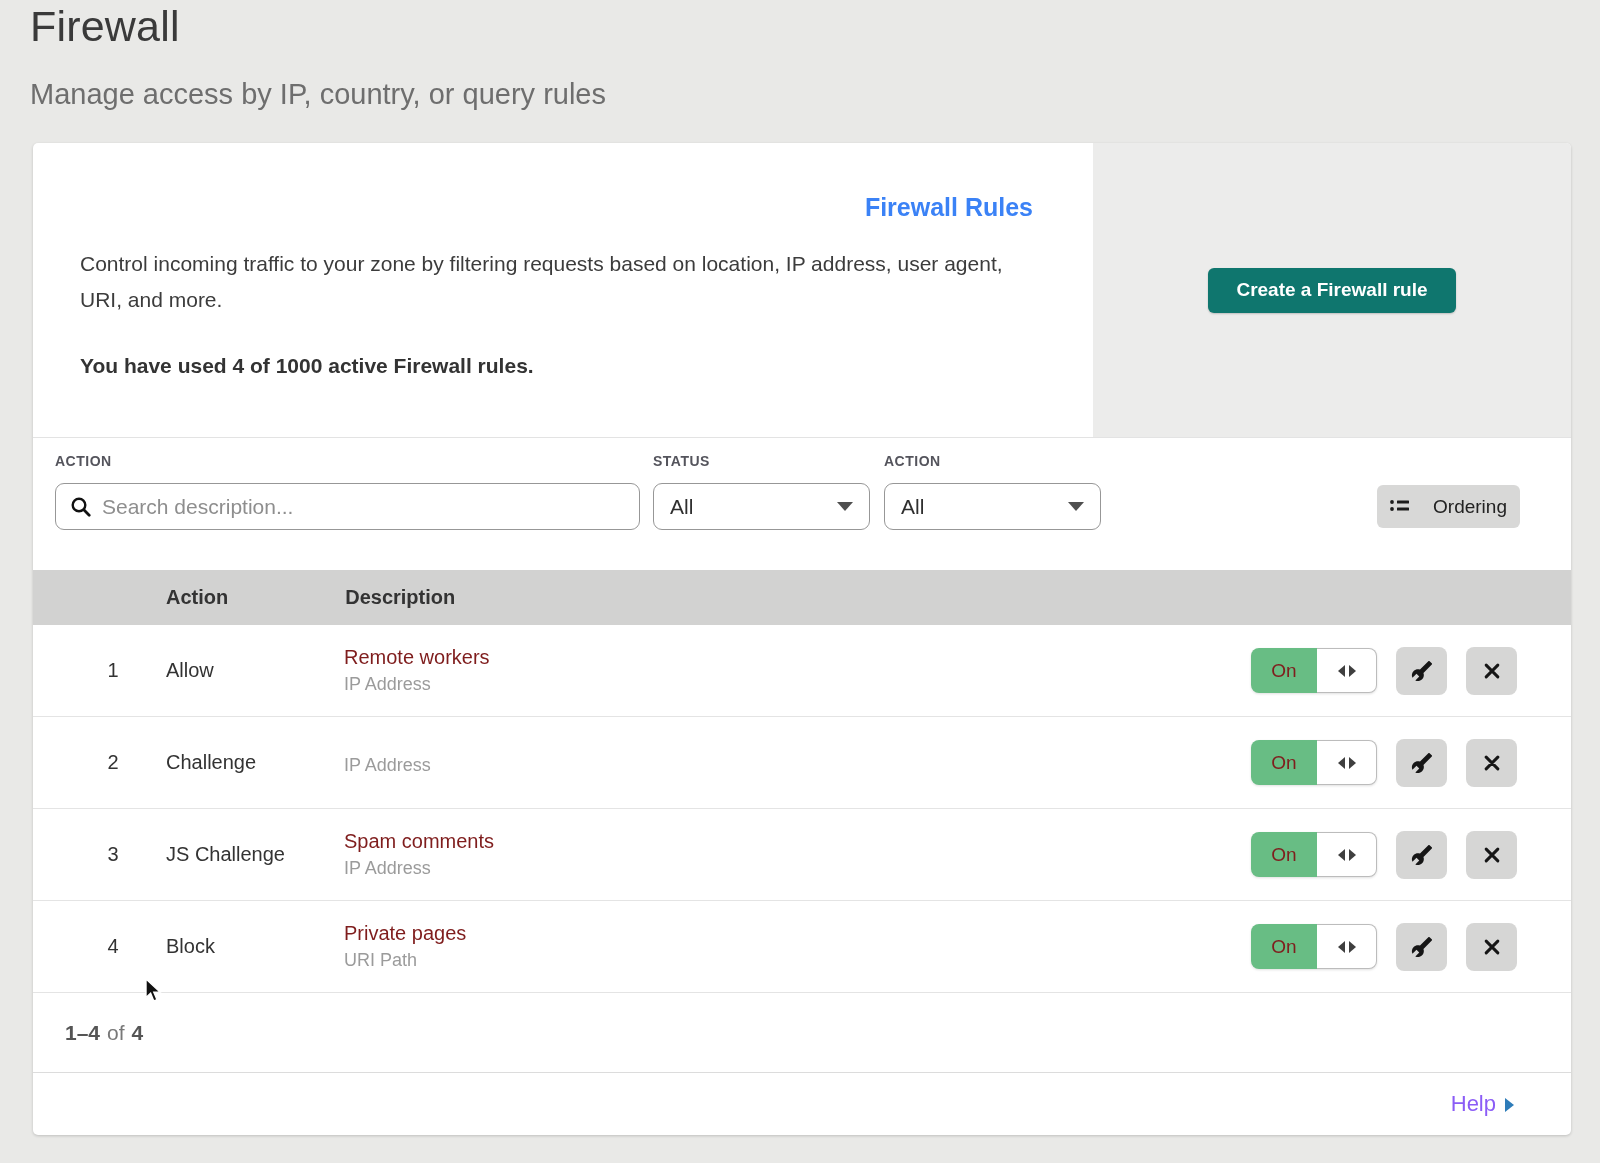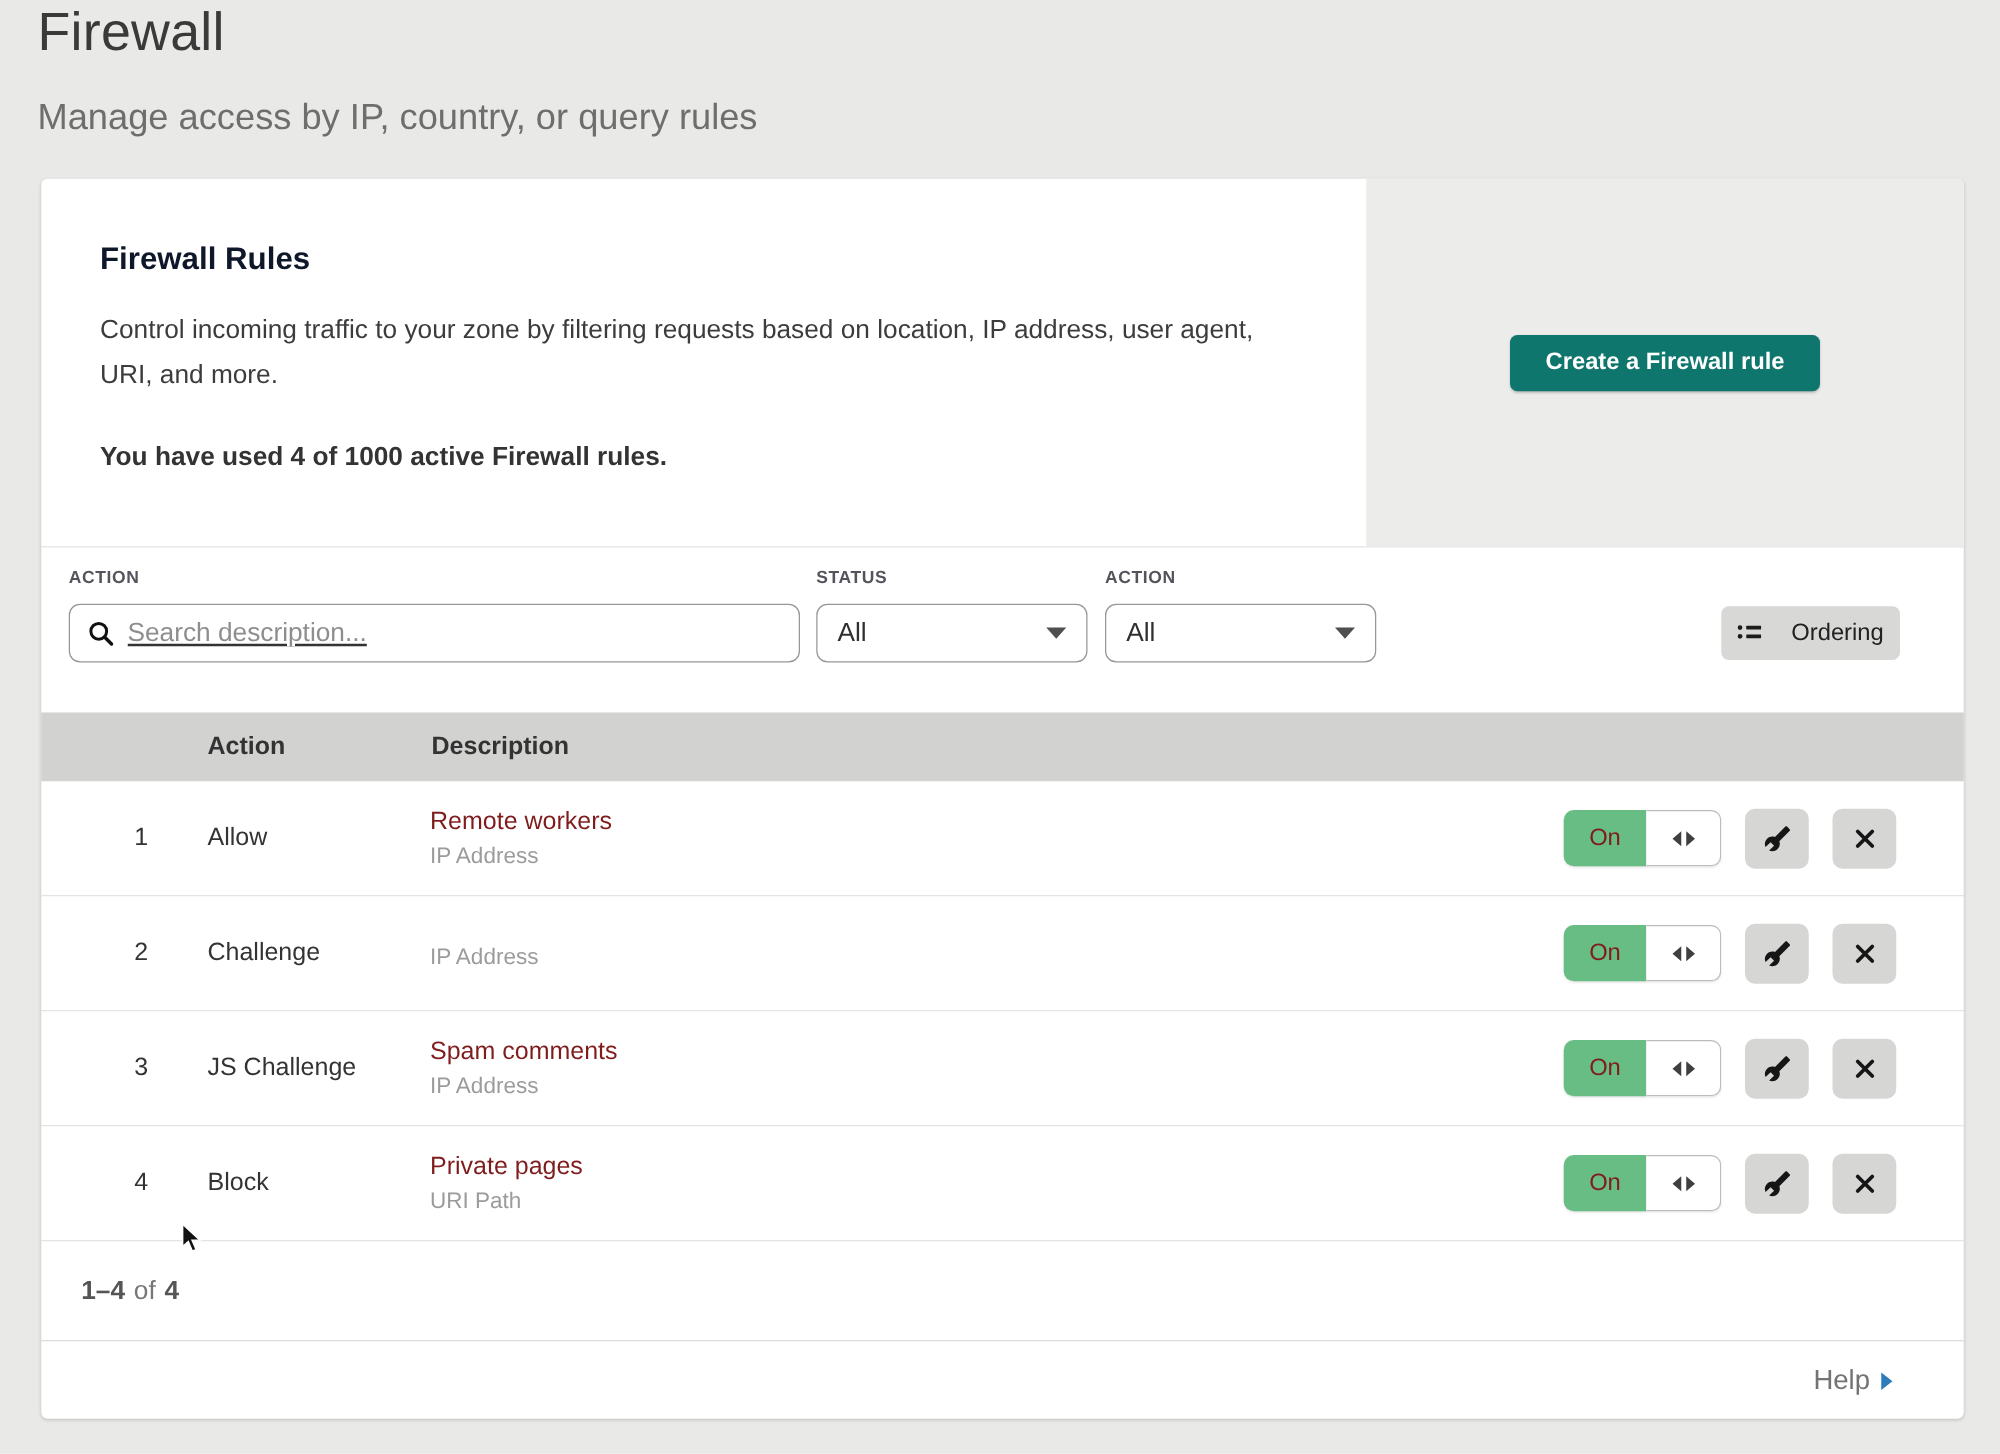--- a/index.html
+++ b/index.html
@@ -23,21 +23,21 @@
   .card {
     position: absolute; left: 33px; top: 143px;
     width: 1538px; height: 992px;
     background: #ffffff;
     border-radius: 5px;
     box-shadow: 0 1px 3px rgba(0,0,0,0.18);
   }
   
   .overview { position: relative; height: 294px; }
   .overview-text { padding: 50px 0 0 47px; width: 1000px; }
-  .overview-heading { font-size: 25px; font-weight: bold; color: #0f172a; }
+  .overview-heading { font-size: 25px; font-weight: bold; color: #3b82f6; text-align: right; }
   .overview-desc {
     margin-top: 24px; font-size: 21px; line-height: 36px;
     color: #3c3c3c; max-width: 945px;
   }
   .overview-usage { margin-top: 36px; font-size: 21px; font-weight: bold; color: #333; }
   .overview-aside {
     position: absolute; top: 0; right: 0;
     width: 478px; height: 294px;
     background: #ececeb;
     border-radius: 0 5px 0 0;
@@ -62,21 +62,21 @@
     font-size: 14px; font-weight: bold; color: #54545c;
     letter-spacing: 0.5px;
   }
   .search-label { left: 22px; }
   .status-label { left: 620px; }
   .action-label { left: 851px; }
   .search-box {
     position: absolute; left: 22px; top: 45px;
     width: 585px; height: 47px;
     background: #fff; border: 1.5px solid #979797; border-radius: 9px;
-    display: flex; align-items: center; padding: 0 14px; text-decoration: underline;
+    display: flex; align-items: center; padding: 0 14px;
   }
   .search-box svg { flex: 0 0 auto; margin-right: 10px; }
   .search-box input {
     border: none; outline: none; background: transparent;
     font-family: inherit; font-size: 21px; color: #333; width: 100%;
   }
   .search-box input::placeholder { color: #8e8e8e; opacity: 1; }
   .select {
     position: absolute; top: 45px;
     width: 217px; height: 47px;
@@ -151,21 +151,21 @@
     border-bottom: 1px solid #dcdcdc;
   }
   .pg-strong { font-weight: bold; color: #555; }
   .pg-of { color: #787878; margin: 0 7px; }
   .card-footer {
     height: 61px; display: flex; align-items: center; justify-content: flex-end;
     padding-right: 57px;
   }
   .help-link {
     display: flex; align-items: center; gap: 9px;
-    font-size: 22px; color: #737373; text-decoration: none; cursor: pointer; justify-content: flex-end;
+    font-size: 22px; color: #8b5cf6; text-decoration: none; cursor: pointer; justify-content: flex-end;
   }
   .help-caret {
     width: 0; height: 0;
     border-top: 7px solid transparent; border-bottom: 7px solid transparent;
     border-left: 9px solid #2e7cb9;
     margin-top: 2px;
   }
   .mouse-cursor { position: absolute; left: 143px; top: 978px; pointer-events: none; z-index: 10; }
 </style>
 </head>

